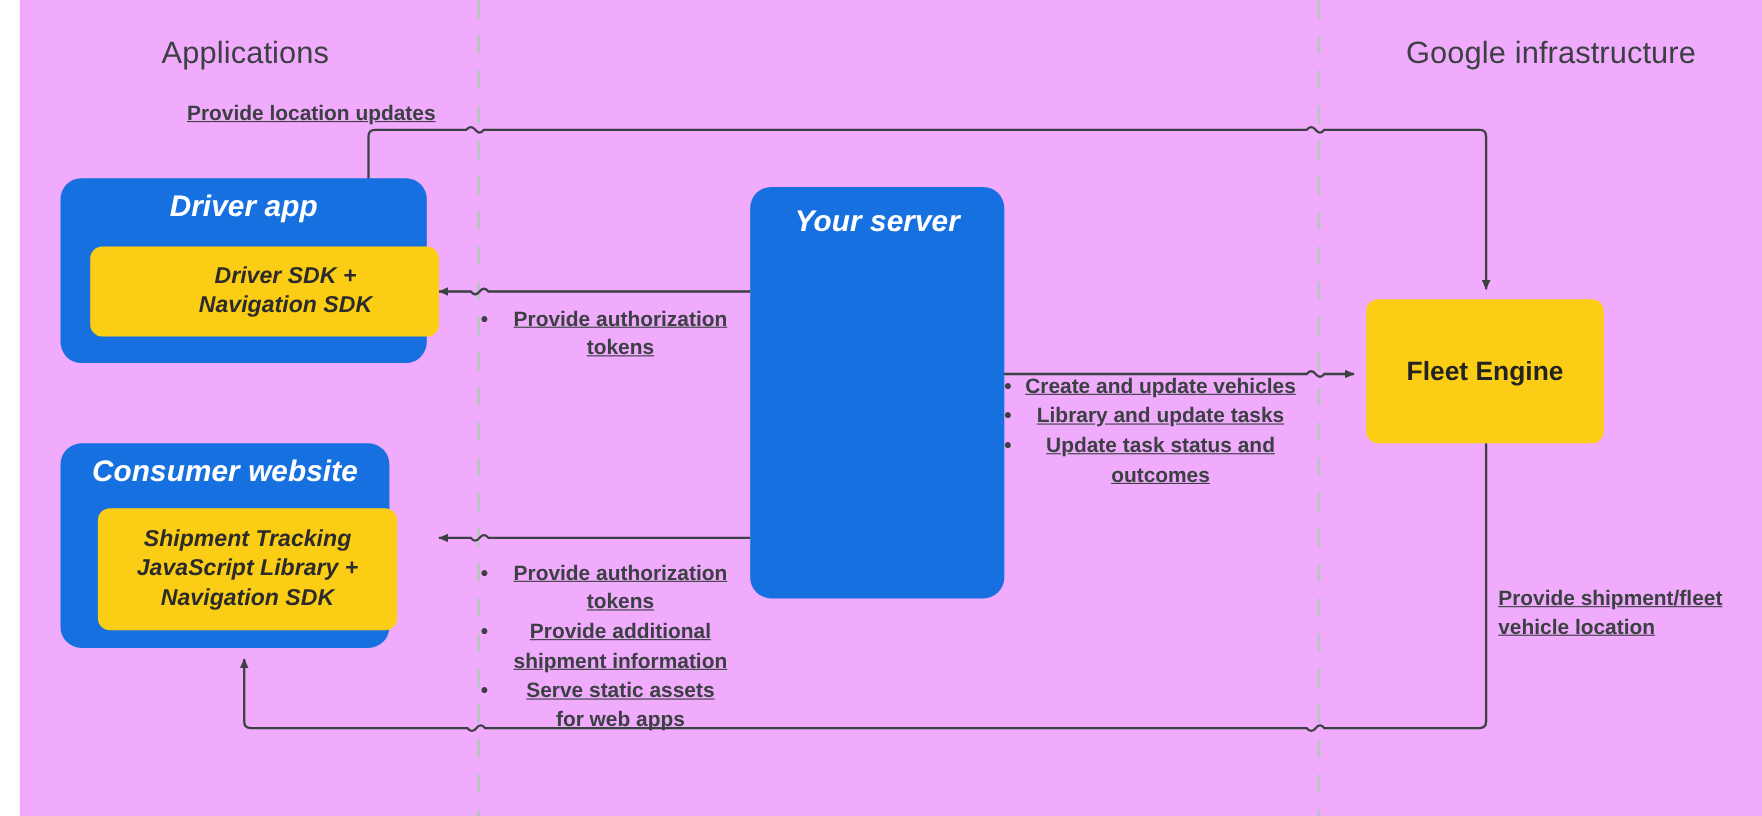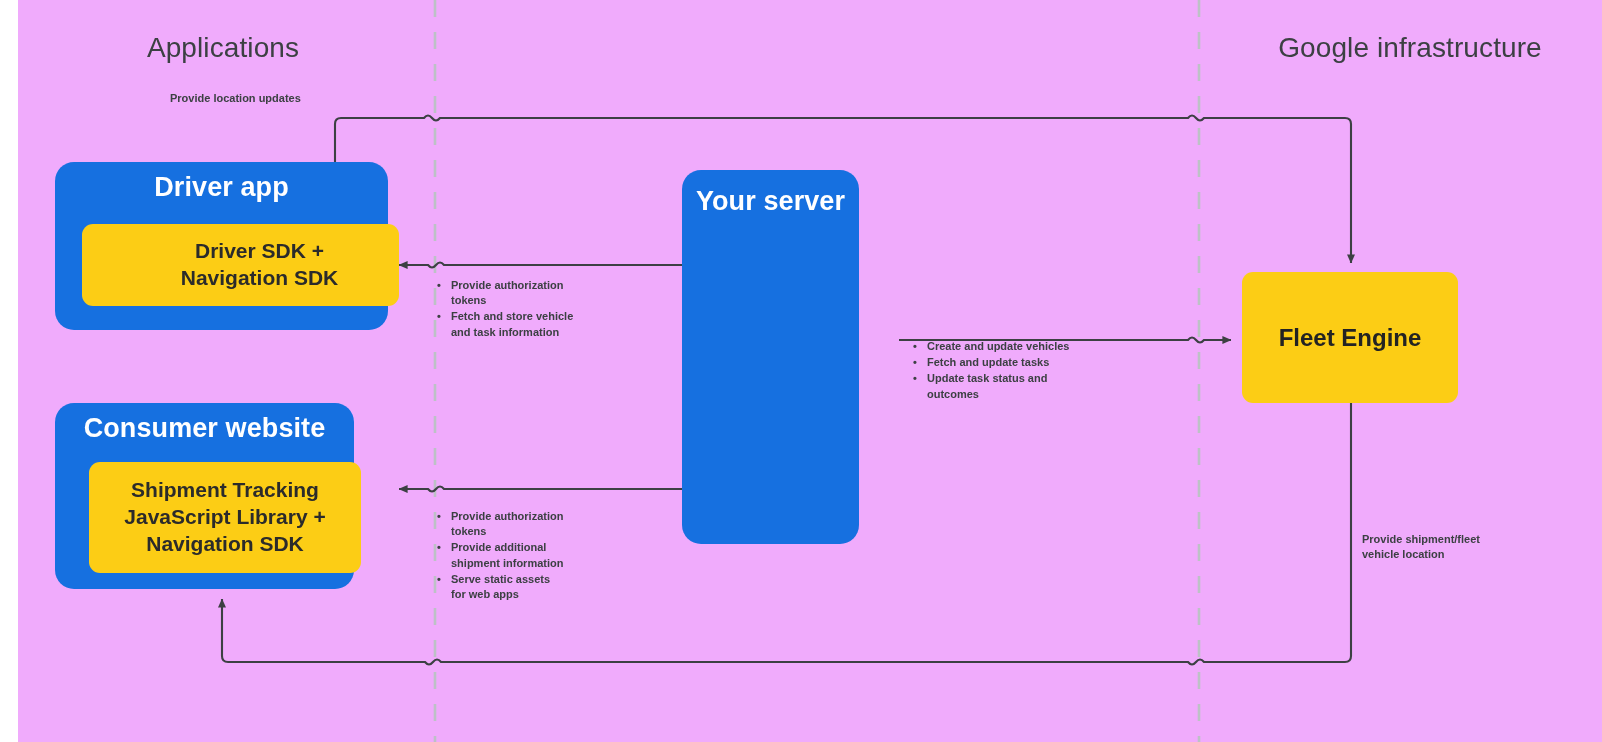--- a/index.html
+++ b/index.html
@@ -43,20 +43,21 @@
   #zone-google-infra { left: 1182px;top: 32px; width: 420px; }
 
   
   .node {
     position: absolute;
     box-sizing: border-box;
   }
   .node-blue {
     background: #1670e0;
     border-radius: 19px;
+    font-style: italic;
   }
   .node-yellow {
     background: #fccd15;
     border-radius: 11px;
   }
   .node-title {
     color: #ffffff;
     font-size: 27px;
     font-weight: 700;
     text-align: center;
@@ -93,42 +94,44 @@
   #node-driver-app { left: 37px; top: 162px; width: 333px; height: 168px; }
   #node-driver-app .node-title { margin-top: 11px; }
   #chip-driver-sdk { left: 27px; top: 62px; width: 279px; height: 82px; padding-left: 38px; }
 
   
   #node-consumer-website { left: 37px; top: 403px; width: 299px; height: 186px; }
   #node-consumer-website .node-title { margin-top: 11px; }
   #chip-shipment-tracking { left: 34px; top: 59px; width: 272px; height: 111px; }
 
   
-  #node-your-server { left: 664px; top: 170px; width: 177px; height: 374px; }
+  #node-your-server { left: 664px; top: 170px; width: 231px; height: 374px; }
   #node-your-server .node-title { margin-top: 17px; }
 
   
   #node-fleet-engine {
     left: 1224px; top: 272px; width: 216px; height: 131px;
     display: flex; align-items: center; justify-content: center;
   }
 
   
   .annot {
     position: absolute;
     color: #3c4043;
-    font-size: 11px;
+    font-size: 19px;
     font-weight: 700;
     line-height: 1.38;
+    text-decoration: underline;
   }
   .annot-plain { white-space: pre-line; }
   .annot ul {
     list-style: none;
     margin: 0;
     padding: 0;
+    text-align: center;
   }
   .annot li {
     position: relative;
     padding-left: 14px;
     margin: 0 0 1px 0;
     white-space: pre-line;
   }
   .annot li::before {
     content: "\2022";
     position: absolute;
@@ -217,40 +220,38 @@
   <div class="node node-yellow" id="node-fleet-engine">
     <div class="node-label-dark">Fleet Engine</div>
   </div>
 
   <div class="annot annot-plain" id="annot-location-updates">Provide location updates</div>
 
   <div class="annot" id="annot-server-to-driver">
     <ul>
       <li>Provide authorization
 tokens</li>
-      <li>Fetch and store vehicle
-and task information</li>
     </ul>
   </div>
 
   <div class="annot" id="annot-server-to-consumer">
     <ul>
       <li>Provide authorization
 tokens</li>
       <li>Provide additional
 shipment information</li>
       <li>Serve static assets
 for web apps</li>
     </ul>
   </div>
 
   <div class="annot" id="annot-server-to-fleet">
     <ul>
       <li>Create and update vehicles</li>
-      <li>Fetch and update tasks</li>
+      <li>Library and update tasks</li>
       <li>Update task status and
 outcomes</li>
     </ul>
   </div>
 
   <div class="annot annot-plain" id="annot-fleet-to-consumer">Provide shipment/fleet
 vehicle location</div>
 
 </div>
 

